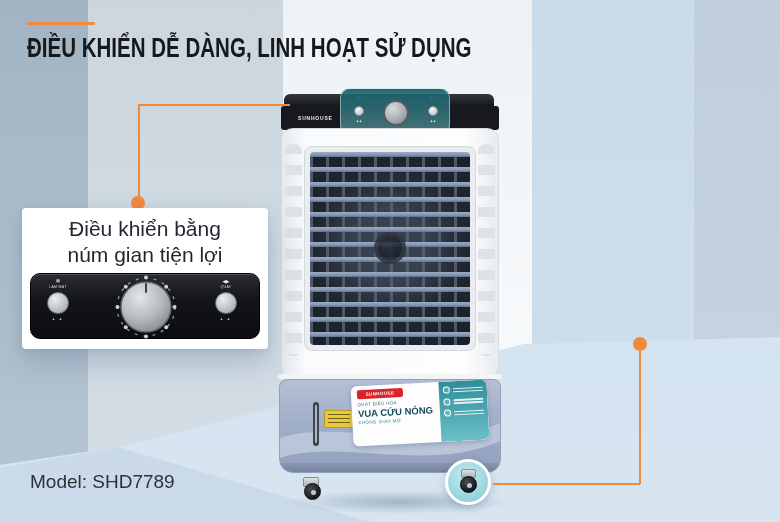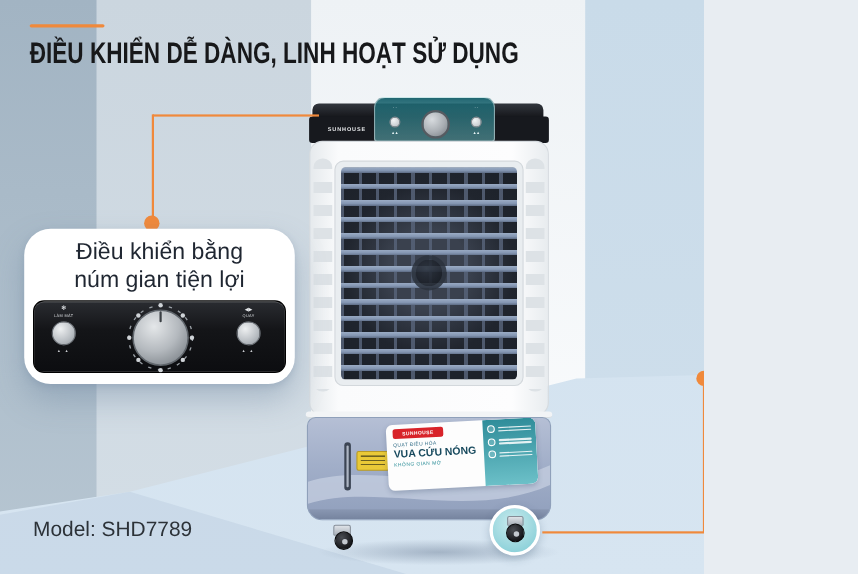--- a/index.html
+++ b/index.html
@@ -1,17 +1,17 @@
 <!DOCTYPE html>
 <html><head>
 <meta charset="utf-8">
 <style>
   * { margin:0; padding:0; box-sizing:border-box; }
   body { font-family:"Liberation Sans", sans-serif; background:#e8edf2; }
-  .stage { position:relative; width:640px; height:522px; overflow:hidden; background:#eef2f5; }
+  .stage { position:relative; width:780px; height:522px; overflow:hidden; background:#eef2f5; }
   .abs { position:absolute; }
 
   
   .band { position:absolute; top:0; height:522px; }
   .band-a { left:0; width:88px; background:linear-gradient(180deg,#a2b4c3,#b7c6d2); }
   .band-b { left:88px; width:195px; background:linear-gradient(180deg,#cbd6df,#d4dee6); }
   .band-c { left:283px; width:249px; background:linear-gradient(180deg,#eef2f5,#fcfdfe); }
   .band-d { left:532px; width:162px; background:linear-gradient(180deg,#c9dbe9,#cfdfec); }
   .band-e { left:694px; width:86px; background:linear-gradient(180deg,#c1cedc,#c8d4e0); }
   .floor { position:absolute; inset:0; background:linear-gradient(180deg,#cfe0ee,#d7e5f1);
@@ -92,21 +92,21 @@
 
   .wheel-highlight { left:445px; top:459px; width:46px; height:46px; border-radius:50%;
         border:3px solid #ffffff; background:radial-gradient(circle at 45% 35%, #c9ebee, #8fd2da 75%);
         box-shadow:0 3px 8px rgba(40,70,100,.25); overflow:hidden; }
 
   
   .line { background:#f0893b; position:absolute; }
   .dot { position:absolute; width:14px; height:14px; border-radius:50%; background:#f0893b; }
 
   
-  .card { position:absolute; background:#ffffff; border-radius:24px;
+  .card { position:absolute; background:#ffffff; border-radius:4px;
         box-shadow:0 14px 28px rgba(105,128,155,.38), 0 2px 6px rgba(105,128,155,.22); }
   .card-left { left:22px; top:208px; width:246px; height:141px; }
   .card-right { left:512px; top:200px; width:258px; height:141px; }
   .card-text { text-align:center; color:#1f2631; font-weight:500; line-height:26px; }
   .card-left .card-text { padding-top:8px; font-size:21px; }
   .card-right .card-text { padding-top:9px; font-size:20px; }
 
   
   .panel { left:8px; top:65px; width:230px; height:66px; border-radius:10px;
         background:linear-gradient(180deg,#2a2c31 0,#141518 40%,#0c0d10);

